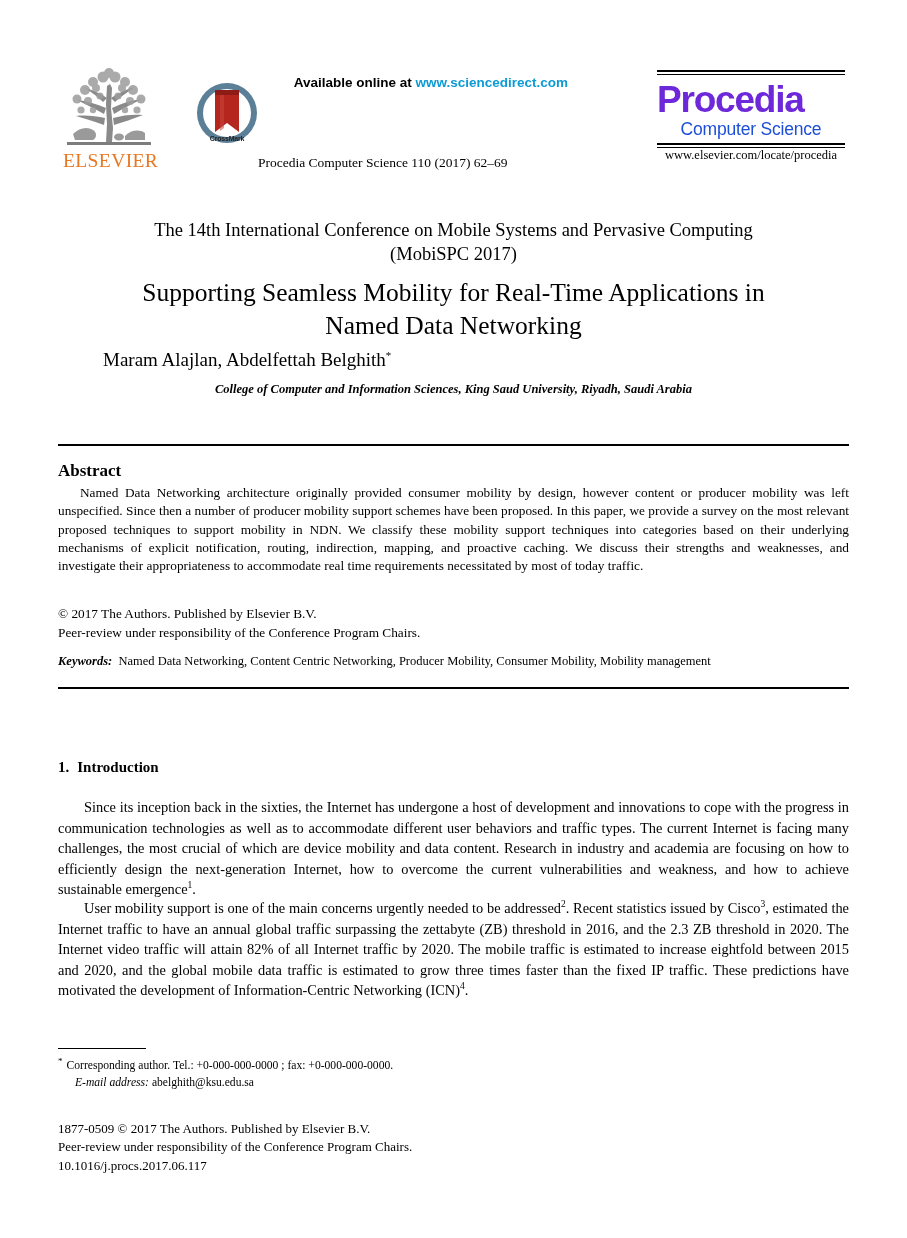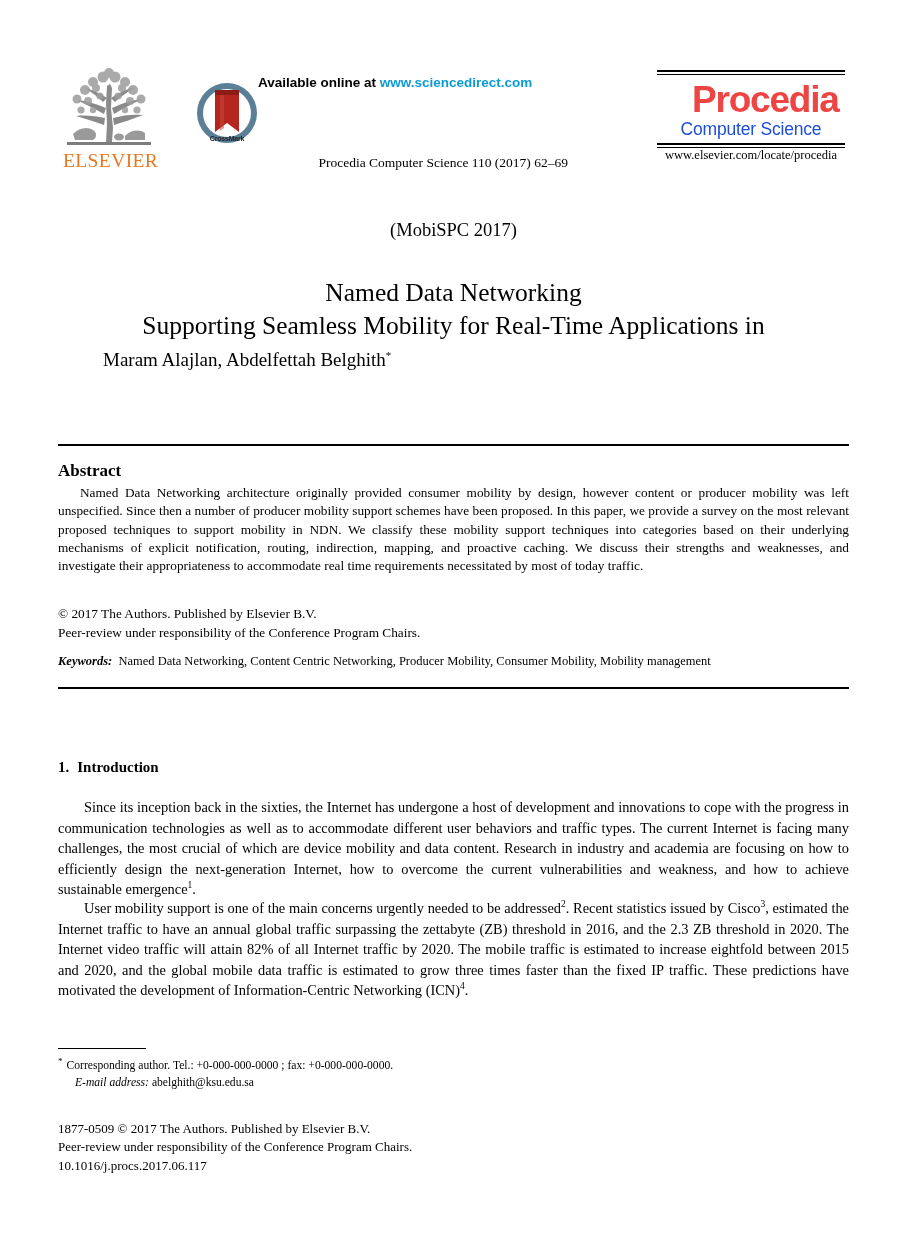--- a/index.html
+++ b/index.html
@@ -80,21 +80,21 @@
     color: #222;
     letter-spacing: -0.2px;
   }
 
   
   .avail-line {
     position: absolute;
     left: 258px;
     top: 75px;
     width: 310px;
-    text-align: left;
+    text-align: right;
     font-family: "Liberation Sans", sans-serif;
     font-size: 13.5px;
     font-weight: bold;
     color: #000;
     white-space: nowrap;
   }
   .avail-link {
     color: #0C9BD4;
   }
   .sciencedirect {
@@ -107,21 +107,21 @@
     font-size: 29px;
     font-weight: bold;
     color: #000;
     letter-spacing: -0.8px;
   }
   .journal-ref {
     position: absolute;
     left: 258px;
     top: 155px;
     width: 310px;
-    text-align: right;
+    text-align: left;
     font-size: 13.5px;
     color: #000;
   }
 
   
   .procedia-box {
     position: absolute;
     left: 657px;
     top: 70px;
     width: 188px;
@@ -138,22 +138,21 @@
     height: 2px;
     margin-top: 3px;
   }
   .proc-title {
     font-family: "Liberation Sans", sans-serif;
     font-size: 37px;
     font-weight: bold;
     line-height: 1.02;
     letter-spacing: -1.2px;
     text-align: left;
-    color: #ef4444;
-    margin-left: 35px;
+    color: #6d28d9;
   }
   .proc-sub {
     font-family: "Liberation Sans", sans-serif;
     font-size: 17.5px;
     line-height: 1.2;
     text-align: center;
     color: #1d4ed8;
     letter-spacing: -0.2px;
   }
   .proc-url {
@@ -385,32 +384,34 @@
     <div class="procedia-box">
       <div class="proc-rule-top"></div>
       <div class="proc-title">Procedia</div>
       <div class="proc-sub">Computer Science</div>
       <div class="proc-rule-bot"></div>
       <div class="proc-url">www.elsevier.com/locate/procedia</div>
     </div>
   </div>
 
   <div class="conference">
+    <div>The 14th International Conference on Mobile Systems and Pervasive Computing</div>
     <div>(MobiSPC 2017)</div>
   </div>
 
   <div class="paper-title">
+    <div>Supporting Seamless Mobility for Real-Time Applications in</div>
     <div>Named Data Networking</div>
-    <div>Supporting Seamless Mobility for Real-Time Applications in</div>
   </div>
 
   <div class="authors">
     <span>Maram Alajlan, Abdelfettah Belghith</span><sup>*</sup>
   </div>
 
+  <div class="affiliation">College of Computer and Information Sciences, King Saud University, Riyadh, Saudi Arabia</div>
 
   <div class="rule rule-abstract-top"></div>
 
   <div class="abstract-head">Abstract</div>
   <div class="abstract-body">Named Data Networking architecture originally provided consumer mobility by design, however content or producer mobility was left unspecified. Since then a number of producer mobility support schemes have been proposed. In this paper, we provide a survey on the most relevant proposed techniques to support mobility in NDN. We classify these mobility support techniques into categories based on their underlying mechanisms of explicit notification, routing, indirection, mapping, and proactive caching. We discuss their strengths and weaknesses, and investigate their appropriateness to accommodate real time requirements necessitated by most of today traffic.</div>
 
   <div class="copyright-block">
     <div>© 2017 The Authors. Published by Elsevier B.V.</div>
     <div>Peer-review under responsibility of the Conference Program Chairs.</div>
   </div>

